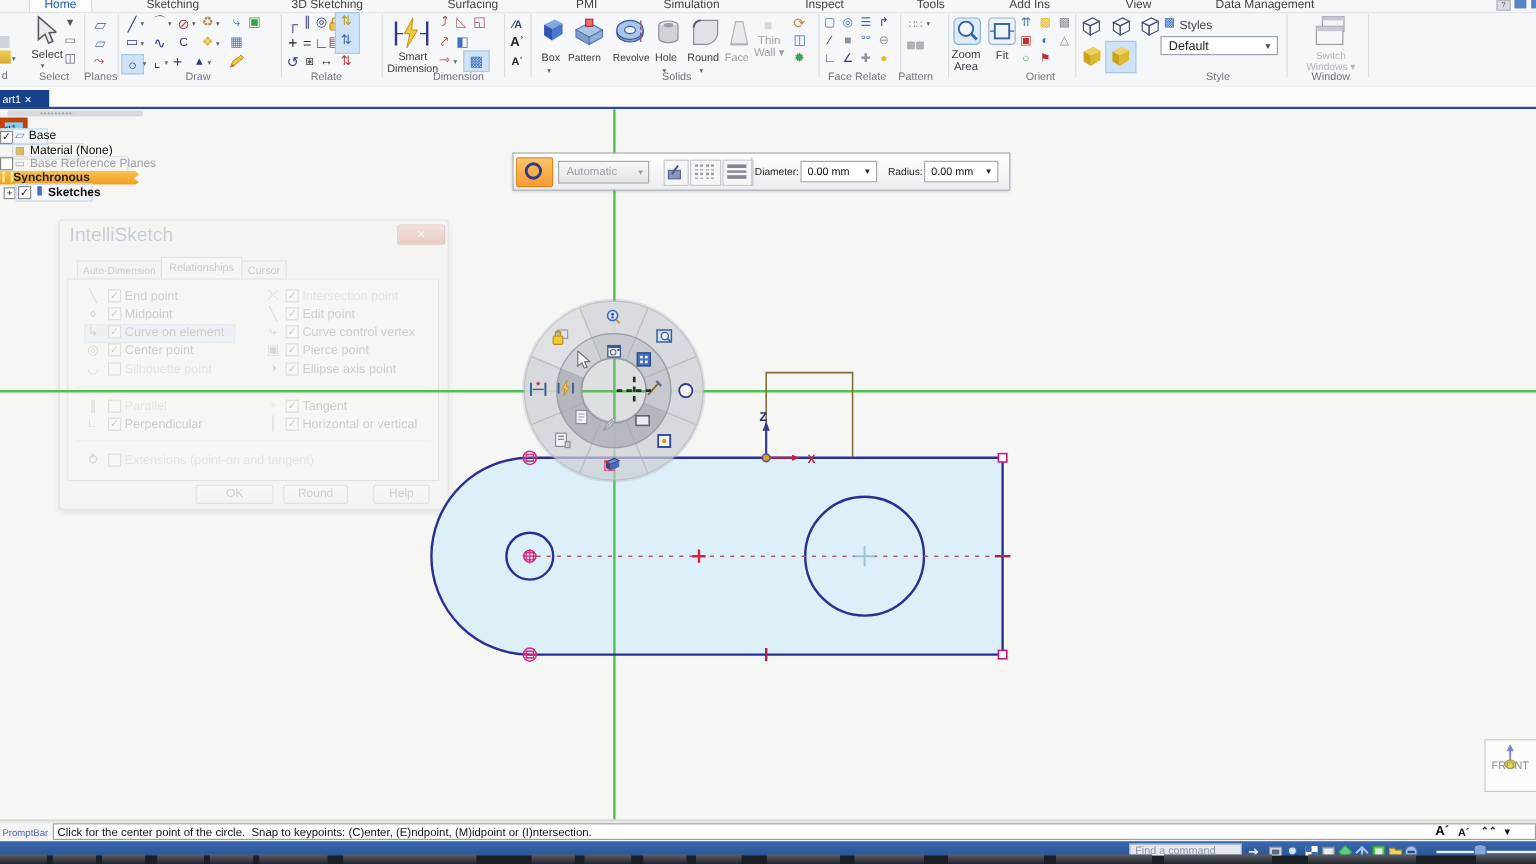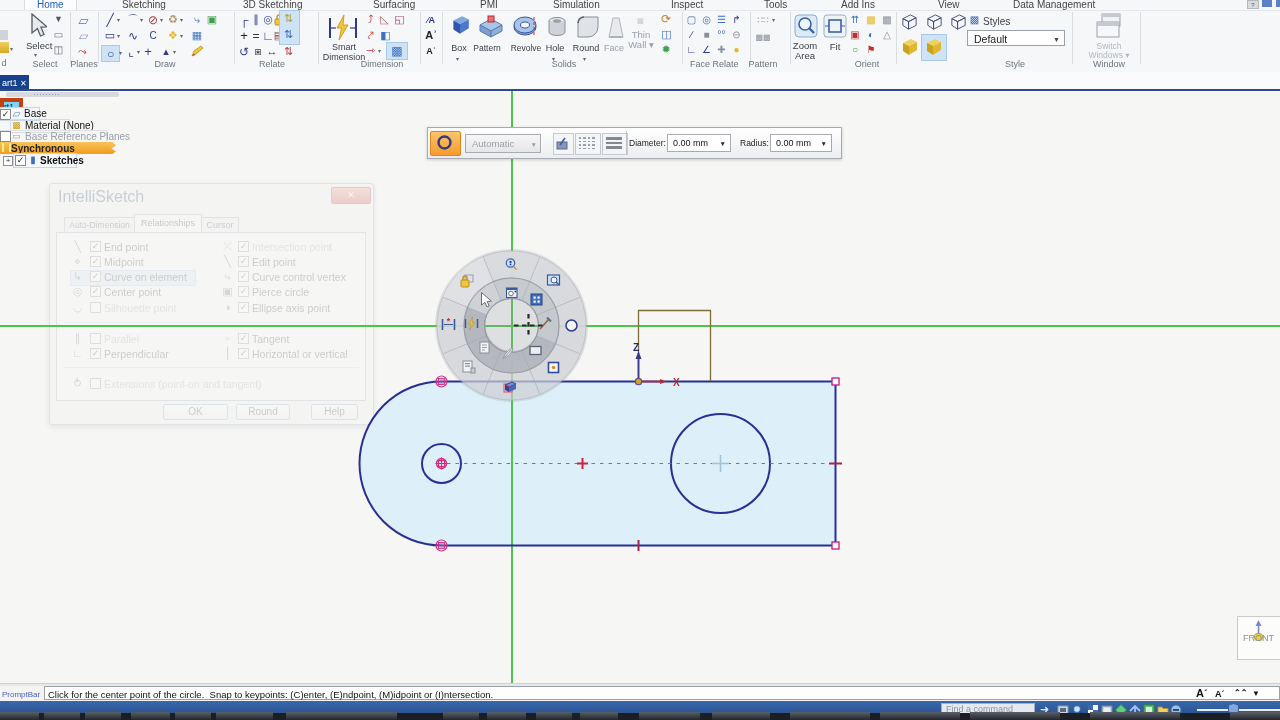--- a/index.html
+++ b/index.html
@@ -242,21 +242,21 @@
       <rect x="3" y="9" width="22" height="4" fill="#c6cad0"></rect>
     </svg>
 <div class="abs" style="left:1086px;top:42px;width:46px;color:#b2b7bd;font-size:8.5px;text-align:center;line-height:1.05;">Switch<br>Windows ▾</div>
 <div class="lbl" style="left:1088px;top:59px;width:42px;">Window</div>
 <div class="sep" style="left:1140px;"></div>
 <div class="ic" style="left:1247px;top:0px;width:10px;height:7px;font-size:6px;color:#555;background:#d8dbdf;border:1px solid #b5b8bd;">?</div>
 <div class="ic" style="left:1262px;top:0px;width:10px;height:7px;font-size:0px;color:;background:#5a82c8;"></div>
 <div class="ic" style="left:1276px;top:0px;width:6px;height:7px;font-size:0px;color:;background:#5a82c8;"></div>
 </div>
 <div class="abs" style="left:0;top:72px;width:1280px;height:19px;background:#fbfbfc;">
-<div class="abs" style="left:0;top:3px;width:29px;height:16px;background:#17418a;color:#fff;font-size:9px;line-height:16px;padding-left:2px;box-sizing:border-box;">art1 <span style="font-size:8px;">✕</span></div>
+<div class="abs" style="left:0;top:3px;width:41px;height:16px;background:#17418a;color:#fff;font-size:9px;line-height:16px;padding-left:2px;box-sizing:border-box;">art1 <span style="font-size:8px;">✕</span></div>
 <div class="abs" style="left:0;top:17px;width:1280px;height:2px;background:#2c4a8c;"></div>
 </div>
 <div class="abs" style="left:0;top:91px;width:1280px;height:594px;background:#f6f6f4;"></div>
 <div class="abs" style="left:49px;top:183px;width:323px;height:240px;opacity:0.21;">
 <div class="abs" style="left:0;top:0;width:323px;height:240px;background:#f0f1f3;border:1px solid #8ea4bd;border-radius:3px;box-shadow:0 2px 6px rgba(0,0,0,.35);"></div>
 <div class="abs" style="left:9px;top:5px;font-size:16px;color:#1a3a6b;">IntelliSketch</div>
 <div class="abs" style="left:282px;top:4px;width:38px;height:15px;background:linear-gradient(#f09080,#c23b2a);border:1px solid #903020;border-radius:2px;color:#fff;font-size:9px;text-align:center;line-height:14px;">✕</div>
 <div class="abs" style="left:15px;top:34px;width:69px;height:15px;background:#e8e9eb;border:1px solid #9aa2ac;border-bottom:none;font-size:8.5px;color:#333;text-align:center;line-height:15px;">Auto-Dimension</div>
 <div class="abs" style="left:85px;top:31px;width:66px;height:18px;background:#f8f8f8;border:1px solid #9aa2ac;border-bottom:none;font-size:9px;color:#222;text-align:center;line-height:17px;">Relationships</div>
 <div class="abs" style="left:152px;top:34px;width:36px;height:15px;background:#e8e9eb;border:1px solid #9aa2ac;border-bottom:none;font-size:9px;color:#333;text-align:center;line-height:15px;">Cursor</div>
@@ -278,21 +278,21 @@
 <div class="cb" style="left:41px;top:88px;">✓</div>
 <div class="abs" style="left:55px;top:88px;font-size:10.5px;color:#333;">Curve on element</div>
 <div class="abs" style="left:172px;top:87px;width:13px;height:12px;color:#667;font-size:11px;text-align:center;">⤷</div>
 <div class="cb" style="left:189px;top:88px;">✓</div>
 <div class="abs" style="left:203px;top:88px;font-size:10.5px;color:#333;">Curve control vertex</div>
 <div class="abs" style="left:22px;top:102px;width:13px;height:12px;color:#667;font-size:11px;text-align:center;">◎</div>
 <div class="cb" style="left:41px;top:103px;">✓</div>
 <div class="abs" style="left:55px;top:103px;font-size:10.5px;color:#333;">Center point</div>
 <div class="abs" style="left:172px;top:102px;width:13px;height:12px;color:#667;font-size:11px;text-align:center;">▣</div>
 <div class="cb" style="left:189px;top:103px;">✓</div>
-<div class="abs" style="left:203px;top:103px;font-size:10.5px;color:#333;">Pierce circle</div>
+<div class="abs" style="left:203px;top:103px;font-size:10.5px;color:#333;">Pierce point</div>
 <div class="abs" style="left:22px;top:118px;width:13px;height:12px;color:#667;font-size:11px;text-align:center;">◡</div>
 <div class="cb" style="left:41px;top:119px;"></div>
 <div class="abs" style="left:55px;top:119px;font-size:10.5px;color:#9aa0a8;">Silhouette point</div>
 <div class="abs" style="left:172px;top:118px;width:13px;height:12px;color:#667;font-size:11px;text-align:center;">◑</div>
 <div class="cb" style="left:189px;top:119px;">✓</div>
 <div class="abs" style="left:203px;top:119px;font-size:10.5px;color:#333;">Ellipse axis point</div>
 <div class="abs" style="left:14px;top:139px;width:296px;height:1px;background:#d0d3d8;"></div>
 <div class="abs" style="left:22px;top:149px;width:13px;height:12px;color:#667;font-size:11px;text-align:center;">∥</div>
 <div class="cb" style="left:41px;top:150px;"></div>
 <div class="abs" style="left:55px;top:150px;font-size:10.5px;color:#9aa0a8;">Parallel</div>

